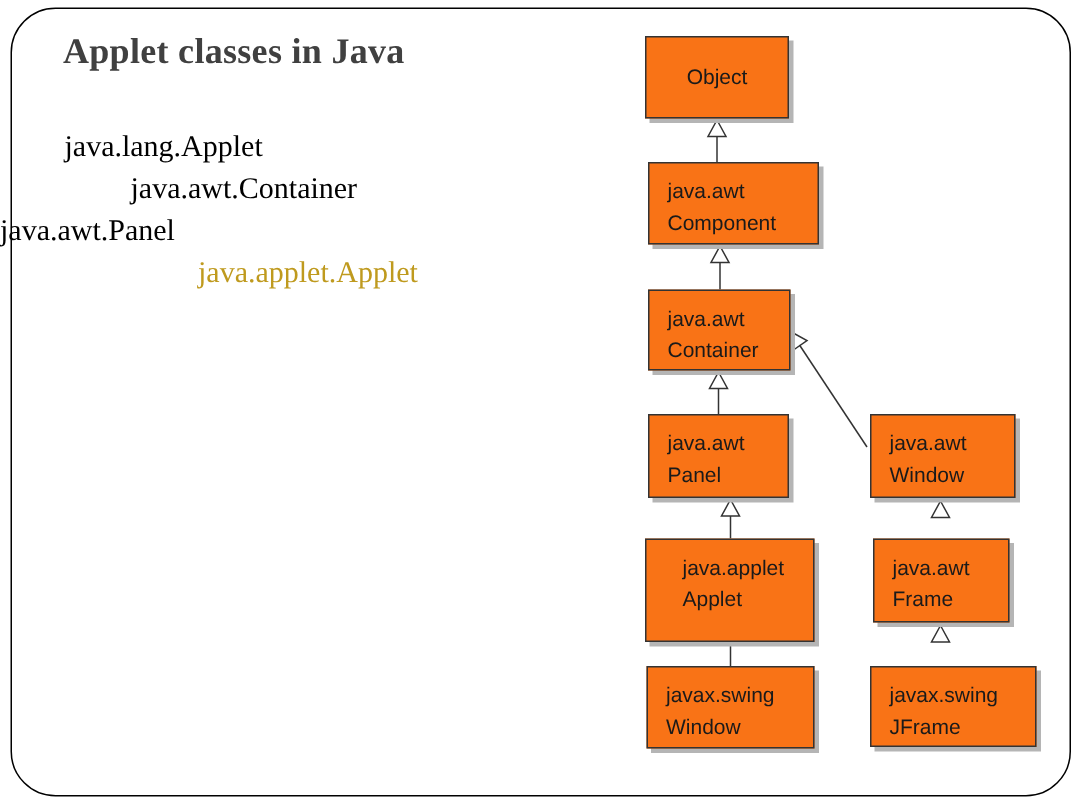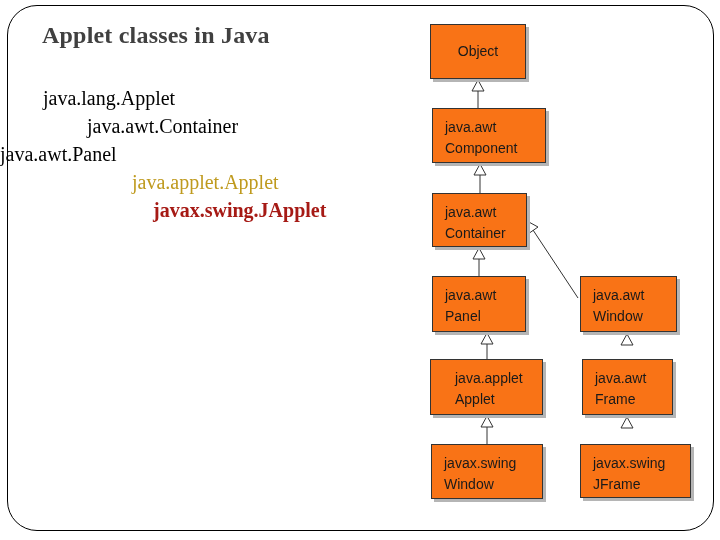--- a/index.html
+++ b/index.html
@@ -47,21 +47,20 @@
 
   <div class="frame"></div>
 
   <div class="title" style="color: #404040;">Applet classes in Java</div>
 
   <div class="hlist">
     <div class="hline l0">java.lang.Applet</div>
     <div class="hline l2">java.awt.Container</div>
     <div class="hline l3">java.awt.Panel</div>
     <div class="hline l4" style="color: rgb(191, 154, 30);">java.applet.Applet</div>
-    <div class="hline l5" style="color: rgb(166, 26, 21);">javax.swing.JApplet</div>
   </div>
 
   <svg class="connectors" width="720" height="540" viewBox="0 0 720 540">
 
     <polygon points="478,80 484,91 472,91" fill="#fff" stroke="#333" stroke-width="1"></polygon>
     <line x1="478" y1="91" x2="478" y2="108" stroke="#333" stroke-width="1"></line>
 
     <polygon points="480,164 486,175 474,175" fill="#fff" stroke="#333" stroke-width="1"></polygon>
     <line x1="480" y1="175" x2="480" y2="193" stroke="#333" stroke-width="1"></line>
 
@@ -99,21 +98,21 @@
   <div class="dbox" style="left:432px;top:276px;width:94px;height:56px;">
     <span>java.awt</span>
     <span>Panel</span>
   </div>
 
   <div class="dbox" style="left:580px;top:276px;width:97px;height:56px;">
     <span>java.awt</span>
     <span>Window</span>
   </div>
 
-  <div class="dbox" style="left:430px;top:359px;width:113px;height:56px;padding-left:24px;">
+  <div class="dbox" style="left:430px;top:359px;width:113px;height:69px;padding-left:24px;">
     <span>java.applet</span>
     <span>Applet</span>
   </div>
 
   <div class="dbox" style="left:582px;top:359px;width:91px;height:56px;">
     <span>java.awt</span>
     <span>Frame</span>
   </div>
 
   <div class="dbox" style="left:431px;top:444px;width:112px;height:55px;">

